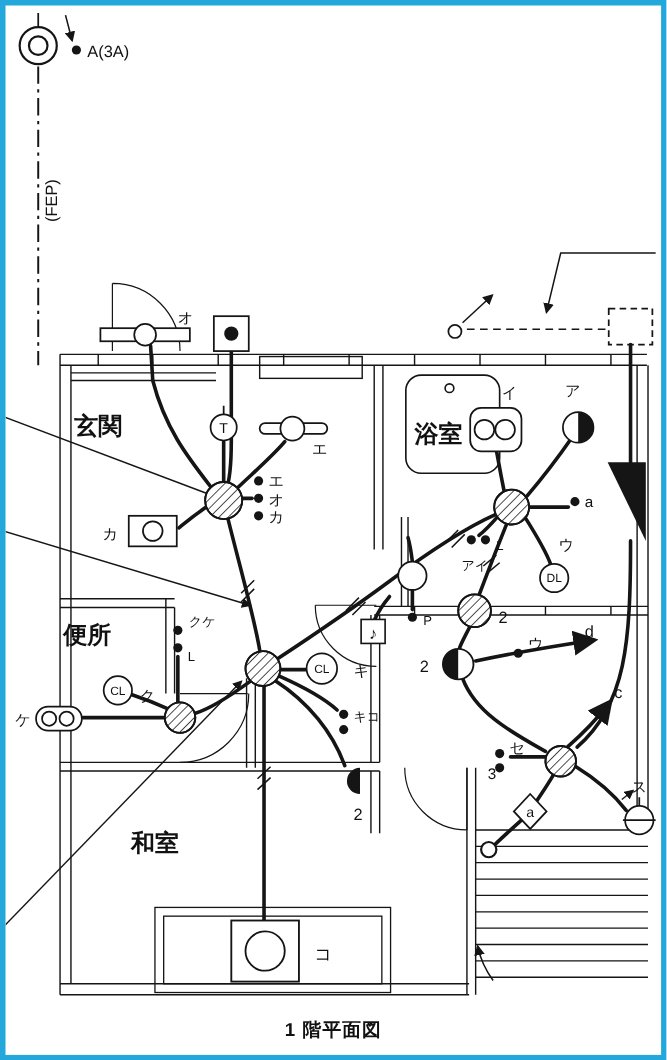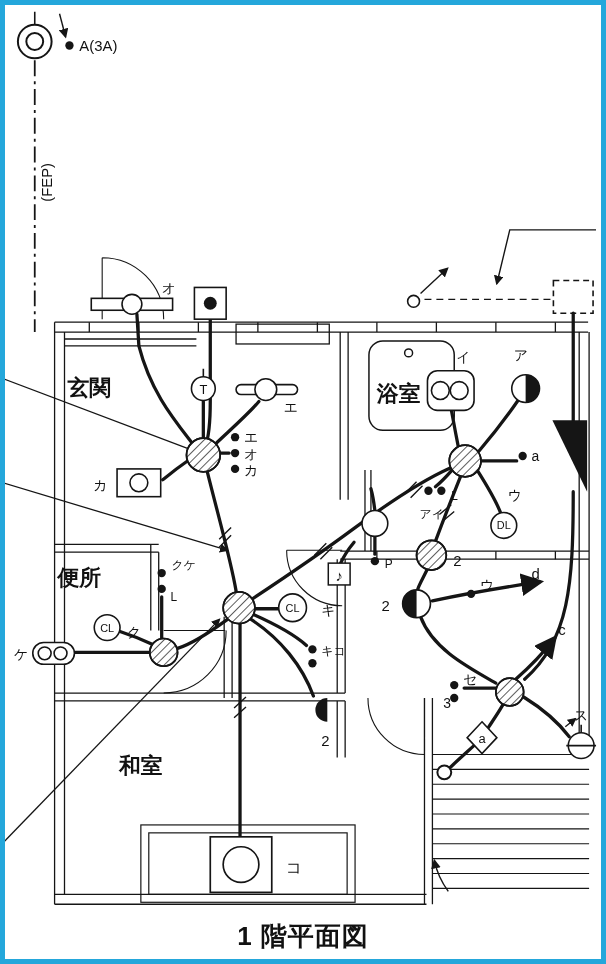--- a/index.html
+++ b/index.html
@@ -2,21 +2,21 @@
 <html><head>
 <meta charset="utf-8">
 <style>
   html,body{margin:0;padding:0;}
   body{font-family:"Liberation Sans","DejaVu Sans",sans-serif;}
   .page{width:606px;height:964px;background:#24a7db;box-sizing:border-box;padding:5px;}
   .inner{width:596px;height:954px;background:#ffffff;position:relative;overflow:hidden;}
   svg{display:block;}
   svg text{fill:#111;font-family:"Liberation Sans","DejaVu Sans",sans-serif;}
   .caption{height:46px;display:flex;align-items:center;justify-content:center;
-           font-size:26px;font-weight:600;color:#111;letter-spacing:1px;}
+           font-size:17px;font-weight:600;color:#111;letter-spacing:1px;}
   .room{font-size:22px;font-weight:700;}
   .tag{font-size:14px;}
   .tag-s{font-size:12px;}
   .num{font-size:15px;}
   .inside{font-size:11px;text-anchor:middle;}
 </style>
 </head>
 <body>
 
 <div class="page">

